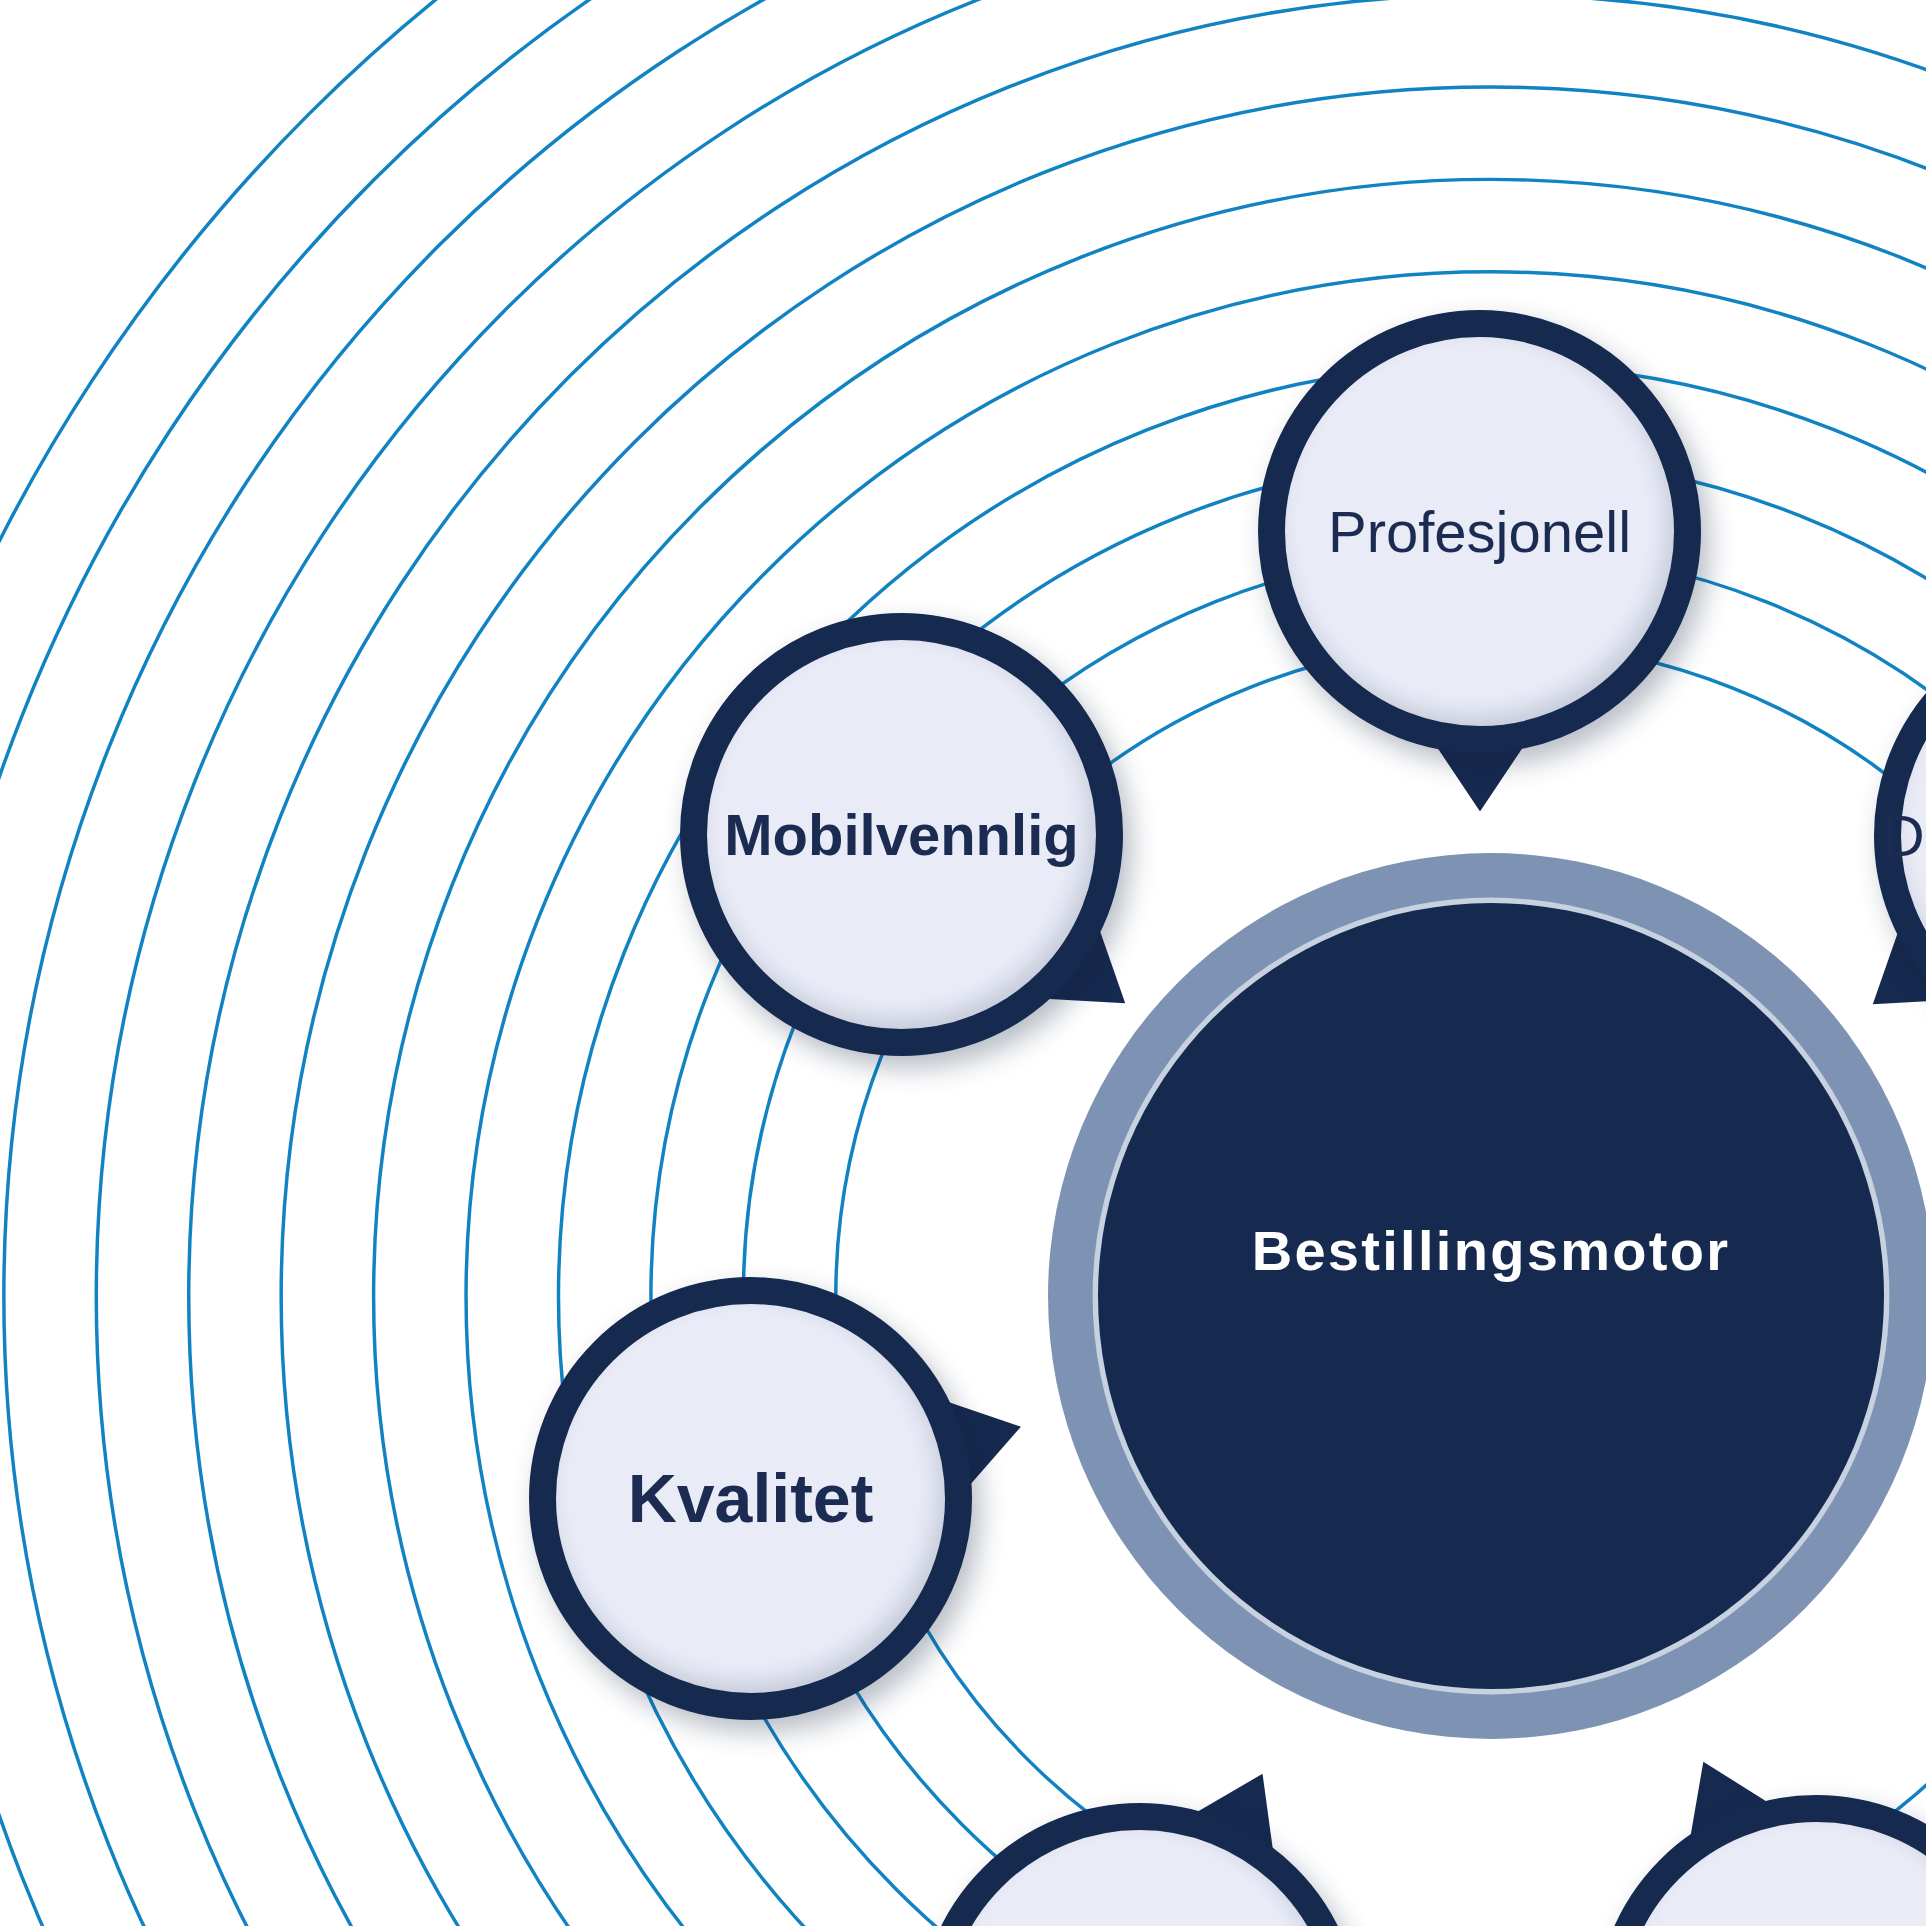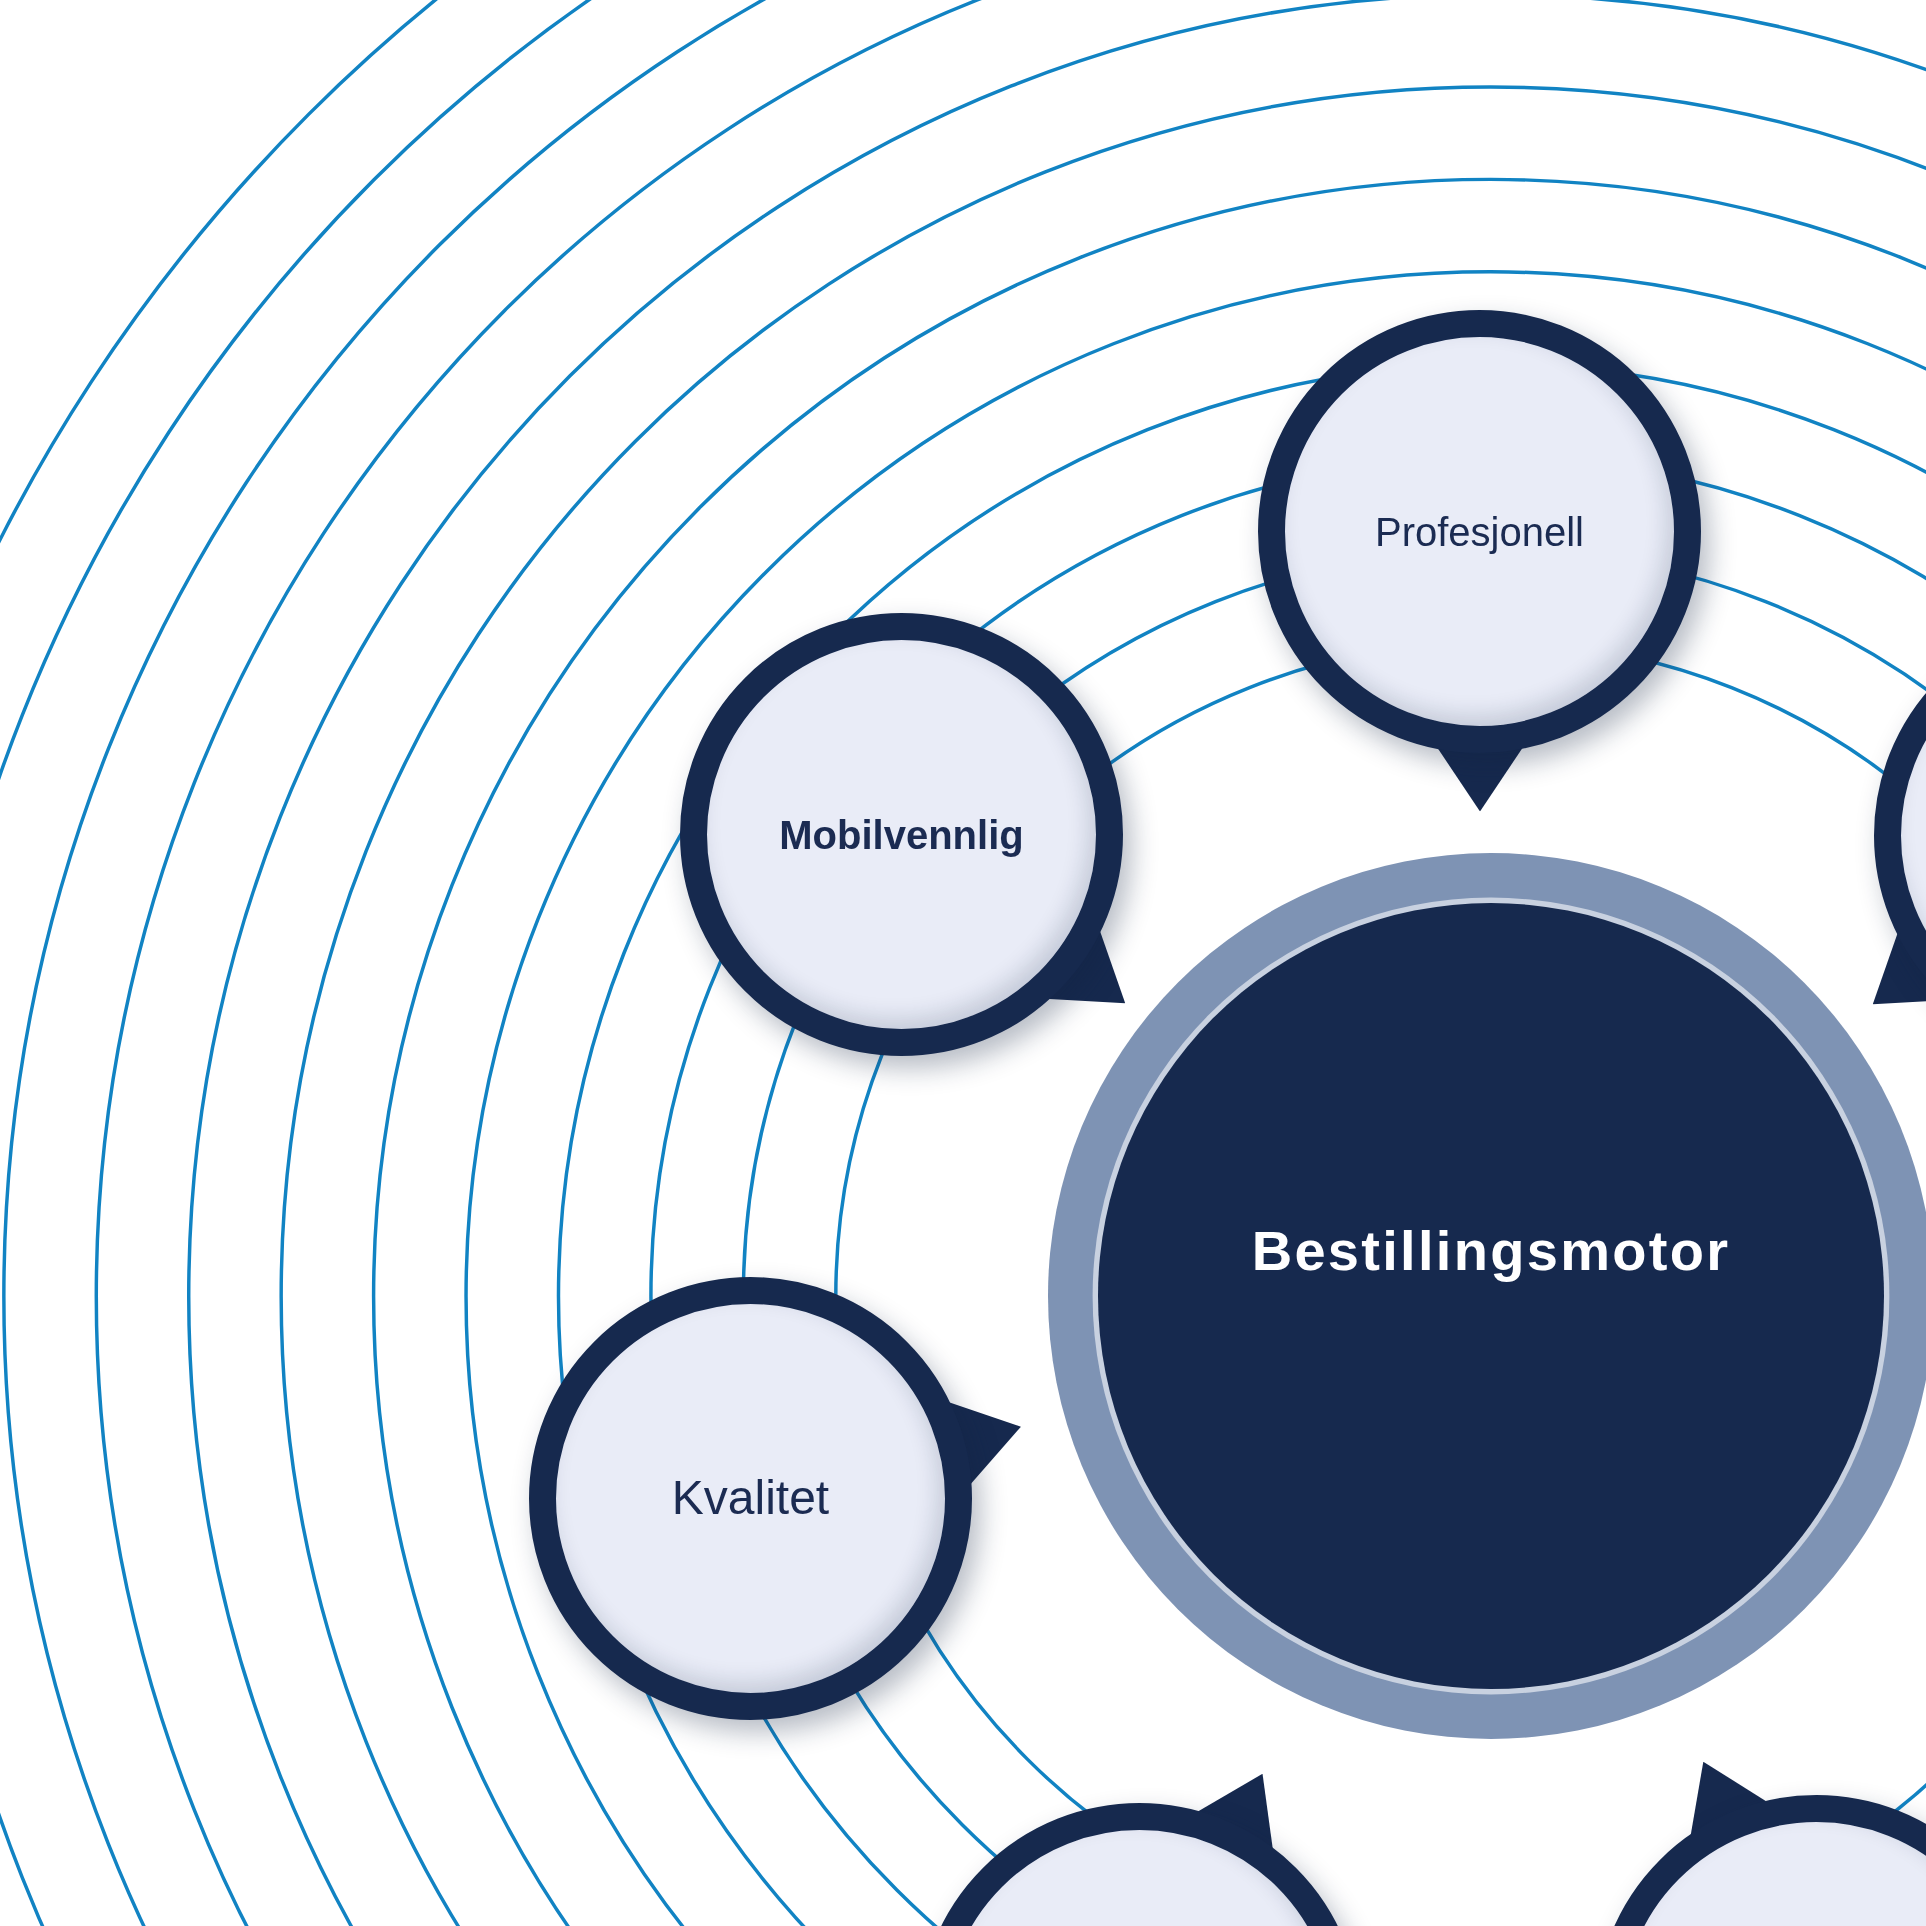--- a/index.html
+++ b/index.html
@@ -54,23 +54,23 @@
     transform:translate(-50%,-50%) rotate(var(--a)) translateX(235px);
   }
   .bubble .body{
     position:absolute;inset:0;border-radius:50%;
     background:var(--fill);
     border:27px solid var(--navy);
     box-shadow:8.5px 12.3px 27px rgba(15,33,62,0.30), inset -7px -10px 21px rgba(15,33,62,0.16);
   }
   .bubble .label{
     position:absolute;inset:0;display:flex;align-items:center;justify-content:center;
-    text-align:center;color:var(--textNavy);font-size:40px;line-height:1.3;
+    text-align:center;color:var(--textNavy);font-size:58px;line-height:1.3;
   }
-  .bubble.big .label{font-size:48px;}
+  .bubble.big .label{font-size:68px;font-weight:bold;}
 
   
   .b1{left:1258px;top:310px;  --a:90deg;}   
   .b2{left:1874px;top:614px; --a:143deg;}  
   .b4{left:1595px;top:1795px; --a:246deg;}  
   .b5{left:918px;top:1803px; --a:296deg;}  
   .b6{left:529px;top:1277px; --a:345deg;}  
   .b7{left:680px;top:613px;font-weight:bold; --a:37deg;}   
 </style>
 </head>

